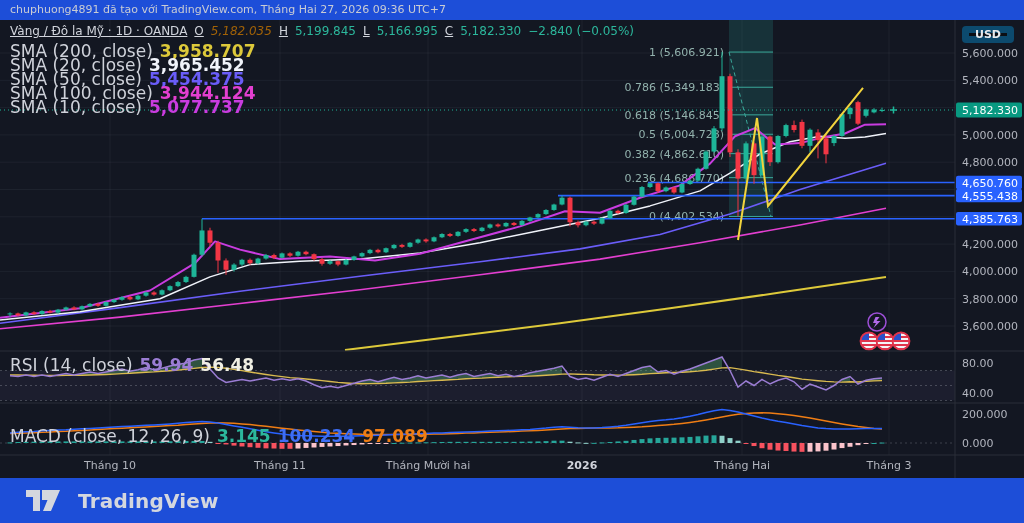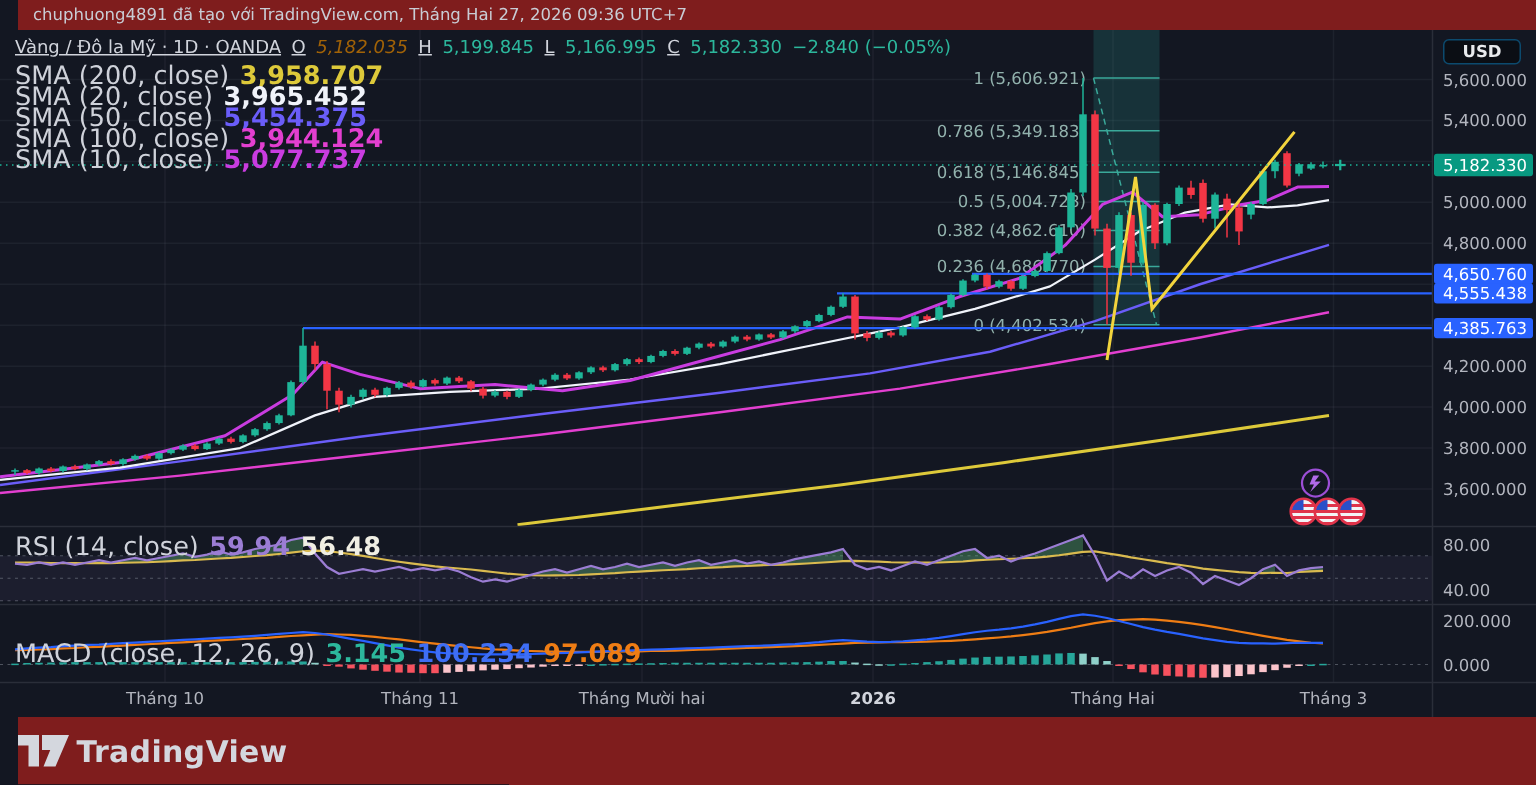--- a/index.html
+++ b/index.html
@@ -1,29 +1,29 @@
 <!DOCTYPE html>
 <html><head>
 <meta charset="utf-8">
 <style>
   html,body{margin:0;padding:0;background:#131722;width:1024px;height:523px;overflow:hidden;
     font-family:"DejaVu Sans",sans-serif;}
   #stage{position:relative;width:1024px;height:523px;background:#131722;}
-  .bar{position:absolute;left:12px;right:0;background:#7f1d1d;color:#c9ccd4;}
+  .bar{position:absolute;left:0;right:0;background:#1d4ed8;color:#c9ccd4;}
   #topbar{top:0;height:20px;font-size:11px;line-height:20px;padding-left:10px;box-sizing:border-box;}
   #chart-svg{position:absolute;left:0;top:20px;}
-  #bottombar{top:478px;height:45px;display:flex;align-items:center;box-sizing:border-box;gap:3px;}
+  #bottombar{top:478px;height:45px;display:flex;align-items:center;padding-left:26px;box-sizing:border-box;gap:16px;}
   #brand-text{font-size:20px;font-weight:bold;color:#d4d7de;letter-spacing:.2px;}
   .legend{position:absolute;left:10px;display:flex;gap:7px;align-items:baseline;white-space:nowrap;pointer-events:auto;}
   #legend-symbol{top:24px;font-size:12px;color:#dfe1e6;}
   #legend-symbol .lab{color:#d1d4dc;text-decoration:underline;}
   .sma-row,.ind-row{font-size:17px;color:#cfd2da;}
   .sma-row .val,.ind-row .val{font-weight:bold;}
   #usd-btn{position:absolute;left:962px;top:26px;width:52px;height:17px;background:#0b0e14;
-    border:1px solid #0c4a6e;border-radius:4px;color:#e8eaed;font-size:11px;font-weight:bold;
+    border:7px solid #0c4a6e;border-radius:4px;color:#e8eaed;font-size:11px;font-weight:bold;
     display:flex;align-items:center;justify-content:center;box-sizing:border-box;}
   svg text{font-family:"DejaVu Sans",sans-serif;}
 </style>
 </head>
 <body>
 
 <div id="stage">
 
   <div id="topbar" class="bar">
     <span>chuphuong4891 đã tạo với TradingView.com, Tháng Hai 27, 2026 09:36 UTC+7</span>

